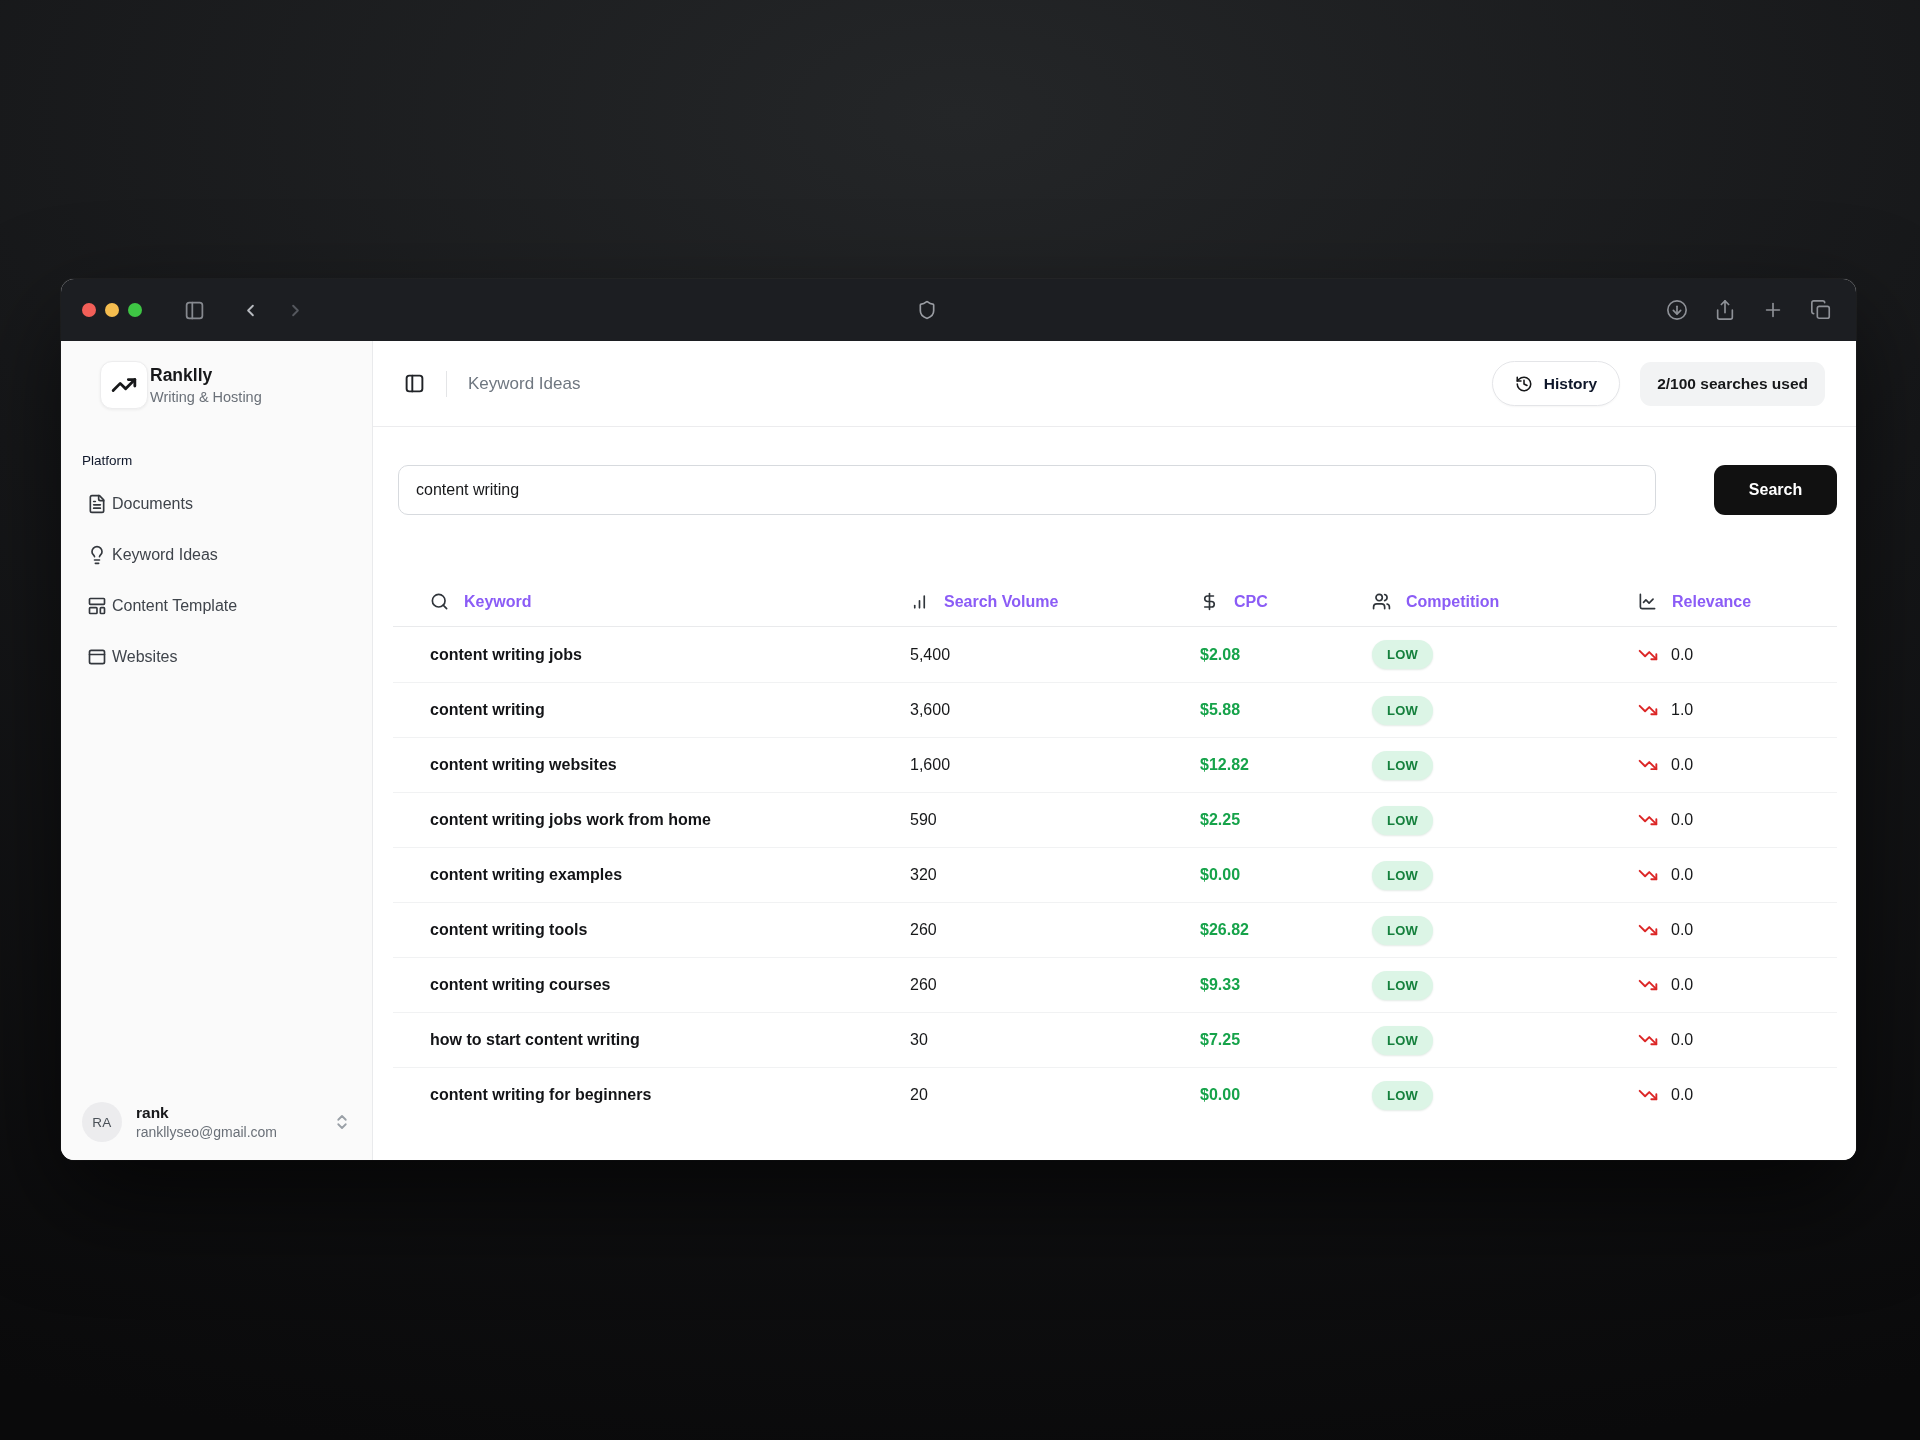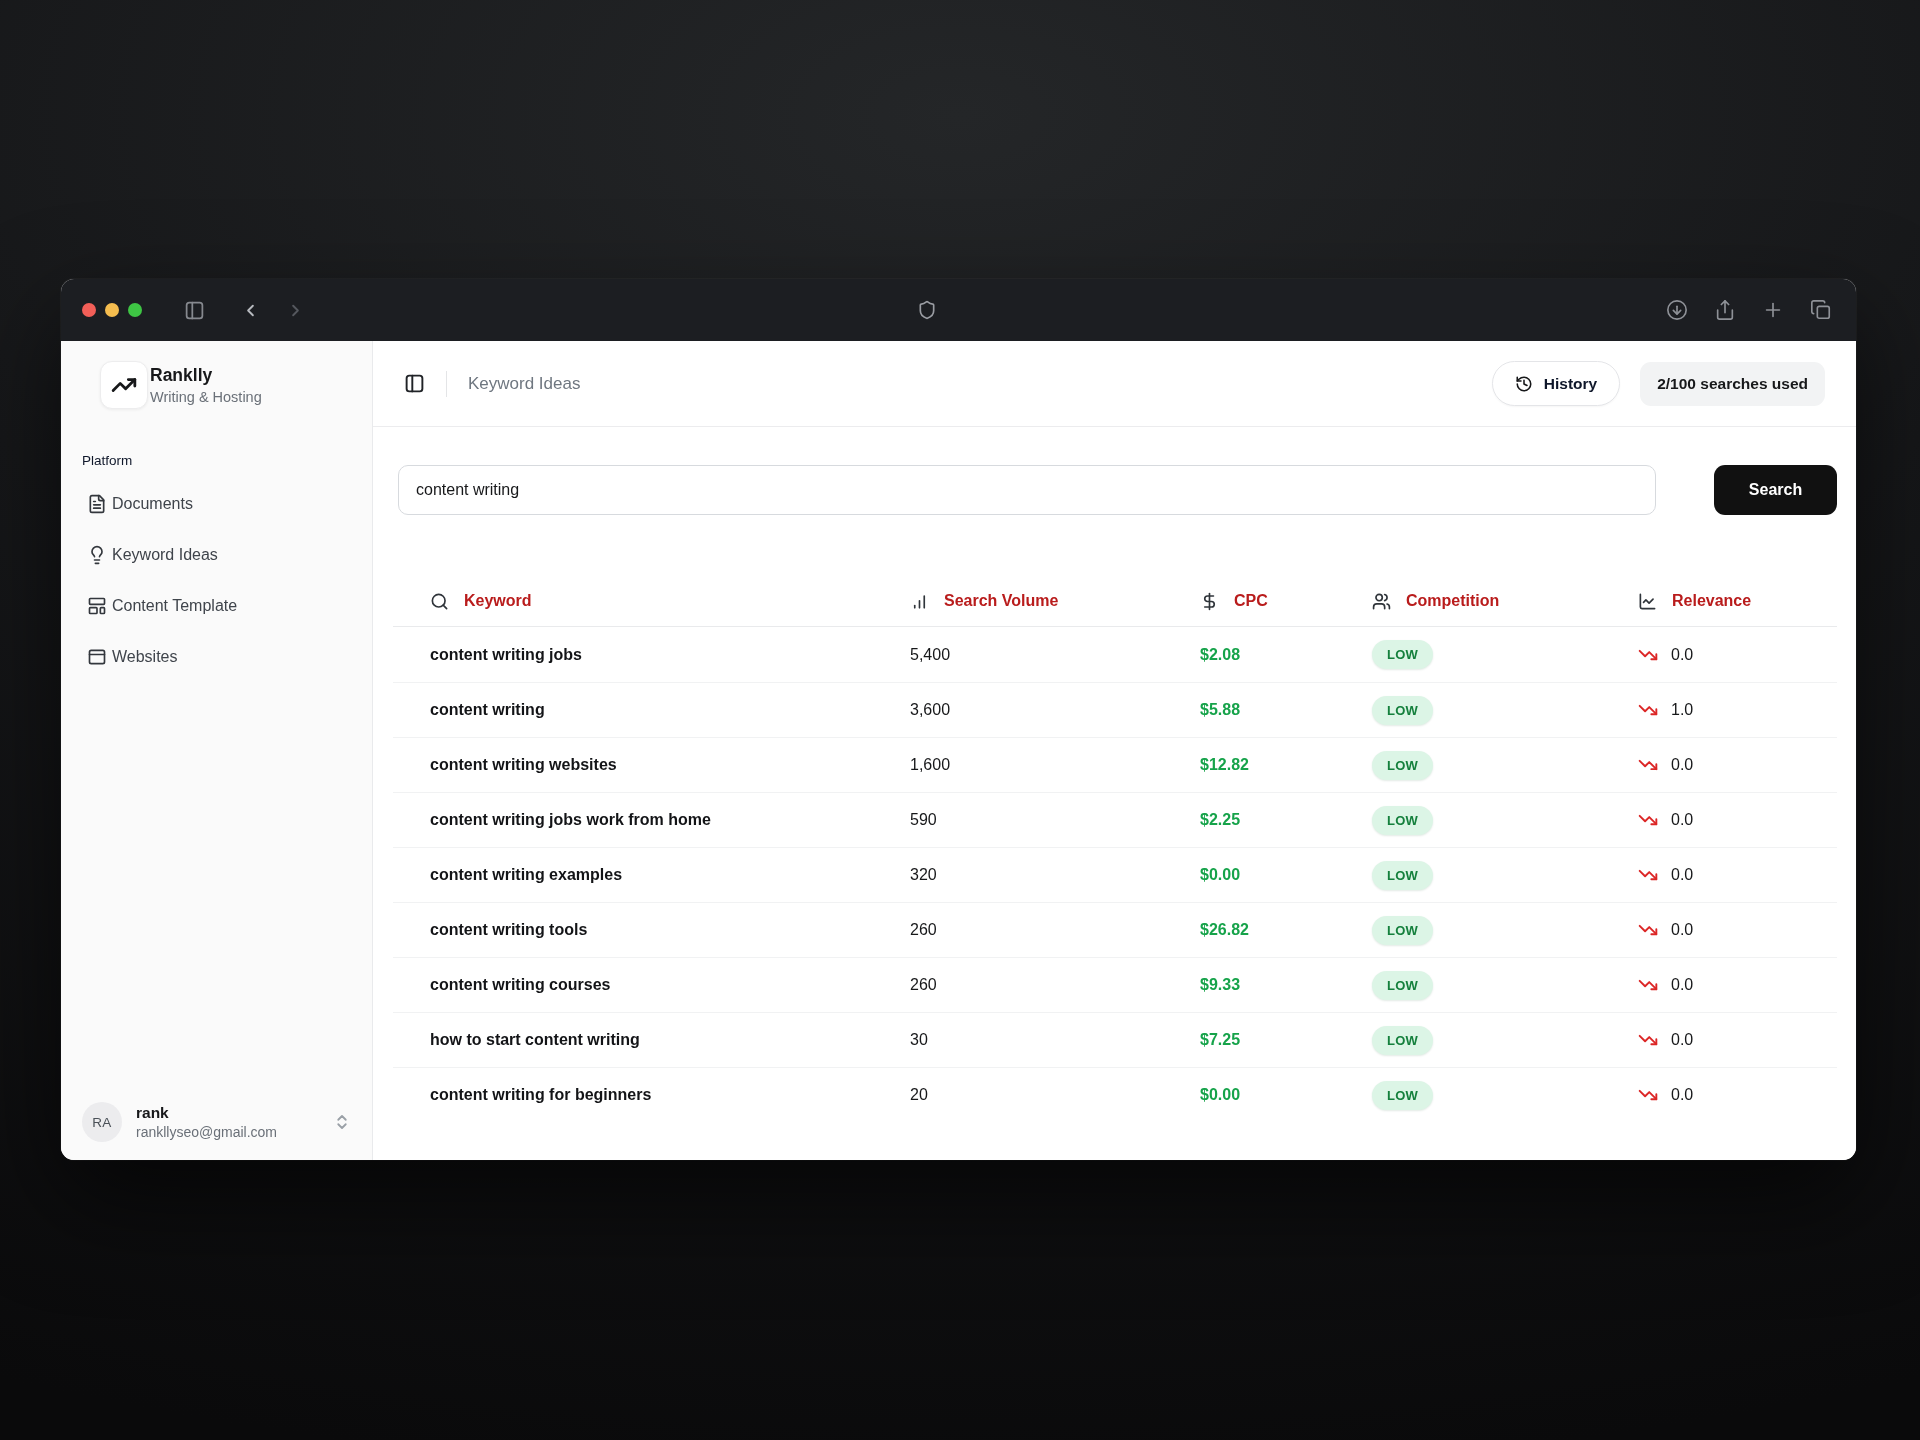--- a/index.html
+++ b/index.html
@@ -68,21 +68,21 @@
     align-items:center;font-size:15.5px;font-weight:700;color:#17181a;}
   .content{padding:38px 19px 0 20px;display:flex;flex-direction:column;min-height:0;}
   .search-row{display:flex;gap:14px;margin-left:5px;}
   .search-input{flex:1;height:50px;border:1px solid #d7dade;border-radius:10px;padding:0 17px;
     font-size:16px;color:#17181a;background:#fff;outline:none;}
   .search-btn{width:123px;height:50px;background:var(--button-bg);color:#fff;border:none;
     border-radius:11px;font-size:16px;font-weight:600;cursor:pointer;margin-left:44px;}
   .table{margin-top:62px;}
   .thead,.trow{display:grid;grid-template-columns:517px 290px 172px 266px 1fr;align-items:center;}
   .thead{height:50px;border-bottom:1px solid #e9eaec;}
-  .th{display:flex;align-items:flex-start;gap:15px;font-size:16px;font-weight:700;color:#b91c1c;}
+  .th{display:flex;align-items:center;gap:15px;font-size:16px;font-weight:700;color:#8b5cf6;}
   .th svg{width:19px;height:19px;color:#2f343a;flex:0 0 auto;}
   .th.c1{padding-left:37px;}
   .trow{height:55px;}
   .trow + .trow{border-top:1px solid #f1f2f3;}
   .cell{font-size:16px;color:#17181a;}
   .cell.c1{padding-left:37px;font-weight:600;color:#131417;}
   .cell.c3{color:var(--cpc-green);font-weight:600;}
   .badge{display:inline-flex;align-items:center;justify-content:center;height:29px;padding:0 15px;
     border-radius:999px;background:var(--badge-bg);color:var(--badge-text);font-size:13px;
     font-weight:700;letter-spacing:.2px;box-shadow:0 1px 2px rgba(16,80,40,.12);}

